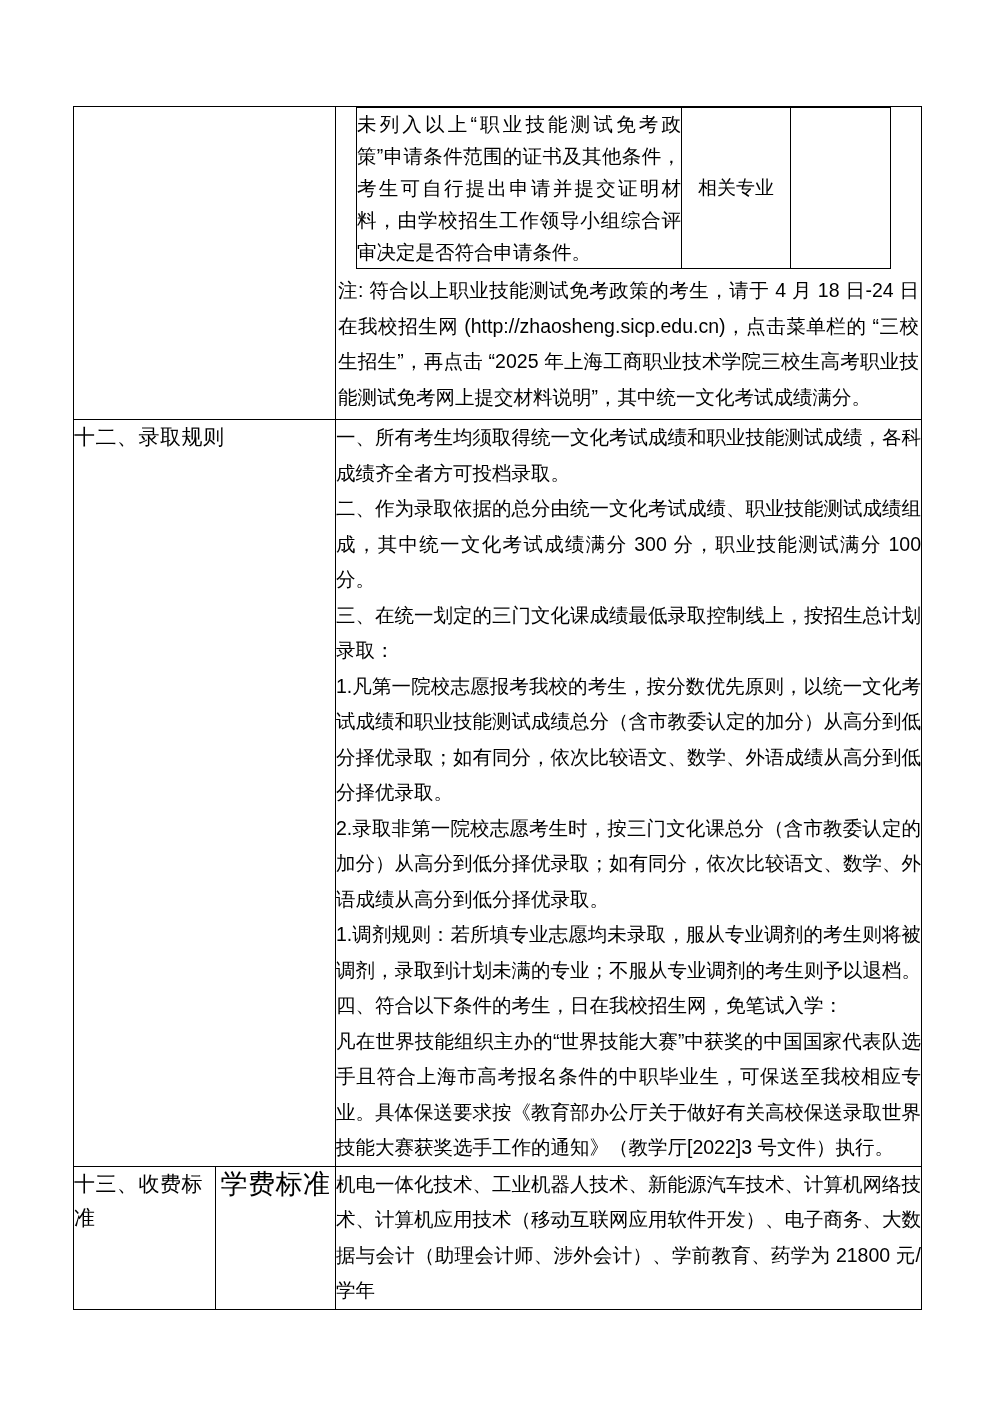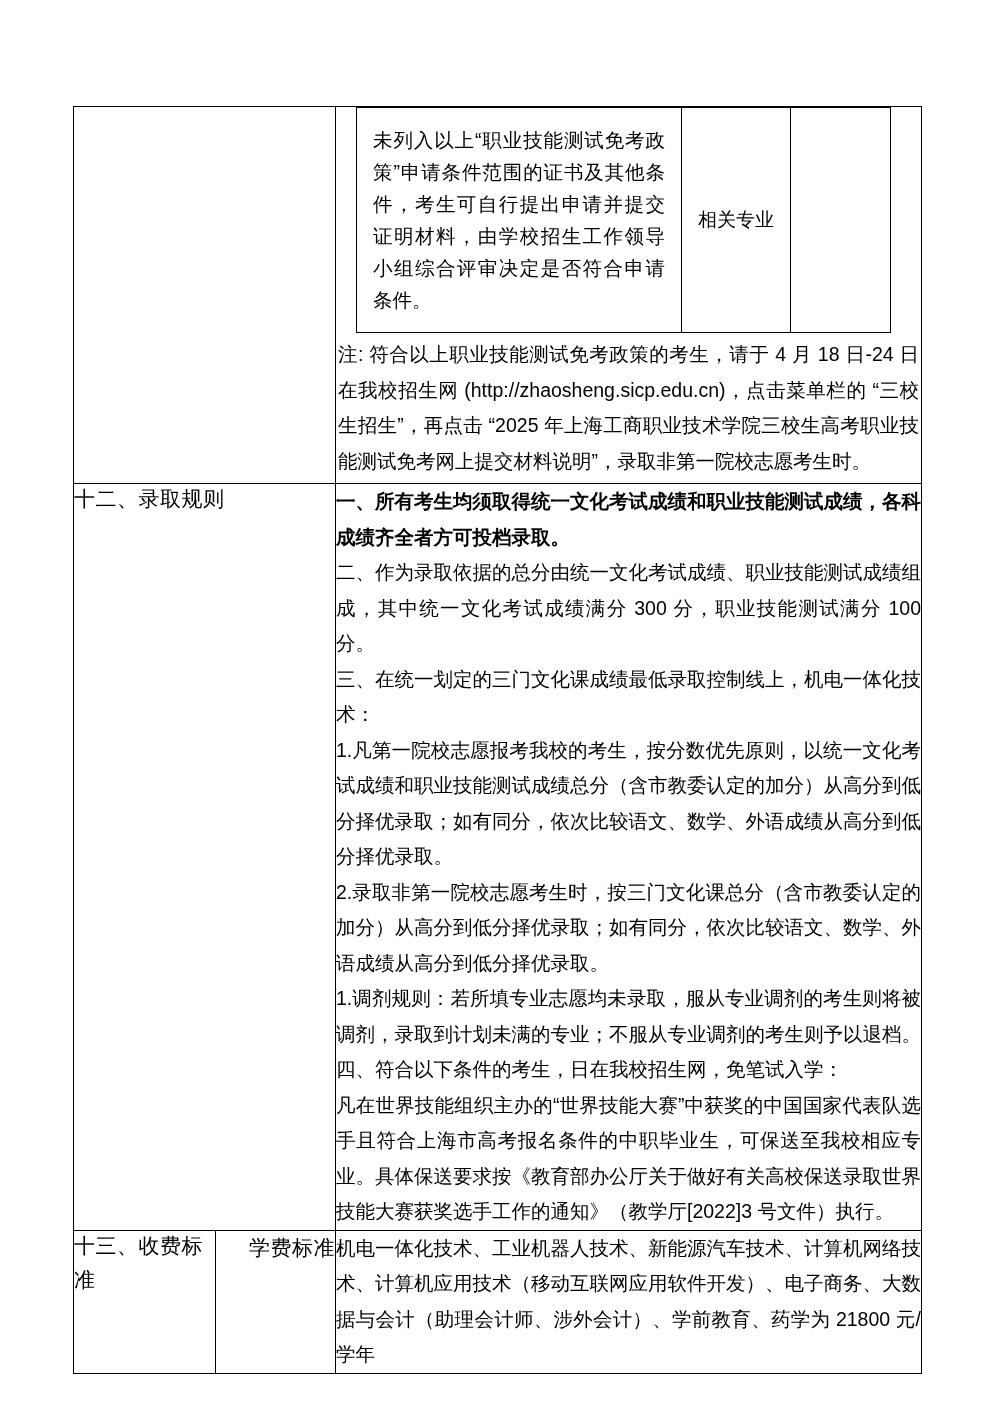--- a/index.html
+++ b/index.html
@@ -39,66 +39,66 @@
     vertical-align: top;
   }
 
   
   .col-a { width: 142px; }
   .col-b { width: 120px; }
   .col-c { width: 586px; }
 
   
   .label-cell {
-    font-family: Liberation Mono, monospace;
+    font-family: Liberation Serif, serif;
     font-size: 21px;
     line-height: 34px;
     text-align: left;
     vertical-align: middle;
     padding: 6px 4px 6px 10px;
     letter-spacing: 0.5px;
   }
   .label-cell-center {
     font-family: "Liberation Serif", "DejaVu Serif", serif;
-    font-size: 21px;
+    font-size: 27px;
     line-height: 34px;
-    text-align: right;
+    text-align: center;
     vertical-align: middle;
     padding: 6px 4px;
     letter-spacing: 0.5px;
   }
 
   
   .body-cell {
     font-size: 19.5px;
     line-height: 35.5px;
     padding: 4px 8px 8px 8px;
     text-align: justify;
     vertical-align: top;
   }
   .body-cell p {
     margin: 0;
   }
   .body-cell p.bold {
-    font-weight: bold;
+    font-weight: normal;
   }
 
   
   .inner-wrap {
     padding: 6px 8px 6px 8px;
   }
   .inner-table {
     border-collapse: collapse;
     table-layout: fixed;
     width: 534px;
     margin: 0 0 2px 20px;
   }
   .inner-table td {
     border: 1.2px solid #000000;
-    padding: 16px;
+    padding: 0;
     vertical-align: middle;
     margin-top: 32px;
   }
   .inner-c1 { width: 325px; }
   .inner-c2 { width: 109px; }
   .inner-c3 { width: 100px; }
 
   .inner-text {
     font-size: 19.5px;
     line-height: 32px;
@@ -153,33 +153,33 @@
               <tr>
                 <td class="inner-text">未列入以上“职业技能测试免考政策”申请条件范围的证书及其他条件，考生可自行提出申请并提交证明材料，由学校招生工作领导小组综合评审决定是否符合申请条件。</td>
                 <td class="inner-center">相关专业</td>
                 <td class="inner-center inner-empty"></td>
               </tr>
             </tbody>
           </table>
 
           <div class="note-text">
             <p>
-              <span>注: 符合以上职业技能测试免考政策的考生，请于 4 月 18 日-24 日在我校招生网 (http://zhaosheng.sicp.edu.cn)，点击菜单栏的 “</span><span class="b">三校生招生</span><span>”，再点击 “</span><span class="b">2025 年上海工商职业技术学院三校生高考职业技能测试免考网上提交材料说明</span><span>”，录取非第一院校志愿考生时。</span>
+              <span>注: 符合以上职业技能测试免考政策的考生，请于 4 月 18 日-24 日在我校招生网 (http://zhaosheng.sicp.edu.cn)，点击菜单栏的 “</span><span class="b">三校生招生</span><span>”，再点击 “</span><span class="b">2025 年上海工商职业技术学院三校生高考职业技能测试免考网上提交材料说明</span><span>”，其中统一文化考试成绩满分。</span>
             </p>
           </div>
 
         </td>
       </tr>
 
       <tr>
         <td colspan="2" class="label-cell">十二、录取规则</td>
         <td class="body-cell">
           <p class="bold">一、所有考生均须取得统一文化考试成绩和职业技能测试成绩，各科成绩齐全者方可投档录取。</p>
           <p>二、作为录取依据的总分由统一文化考试成绩、职业技能测试成绩组成，其中统一文化考试成绩满分 300 分，职业技能测试满分 100 分。</p>
-          <p>三、在统一划定的三门文化课成绩最低录取控制线上，机电一体化技术：</p>
+          <p>三、在统一划定的三门文化课成绩最低录取控制线上，按招生总计划录取：</p>
           <p>1.凡第一院校志愿报考我校的考生，按分数优先原则，以统一文化考试成绩和职业技能测试成绩总分（含市教委认定的加分）从高分到低分择优录取；如有同分，依次比较语文、数学、外语成绩从高分到低分择优录取。</p>
           <p>2.录取非第一院校志愿考生时，按三门文化课总分（含市教委认定的加分）从高分到低分择优录取；如有同分，依次比较语文、数学、外语成绩从高分到低分择优录取。</p>
           <p>1.调剂规则：若所填专业志愿均未录取，服从专业调剂的考生则将被调剂，录取到计划未满的专业；不服从专业调剂的考生则予以退档。</p>
           <p>四、符合以下条件的考生，日在我校招生网，免笔试入学：</p>
           <p>凡在世界技能组织主办的“世界技能大赛”中获奖的中国国家代表队选手且符合上海市高考报名条件的中职毕业生，可保送至我校相应专业。具体保送要求按《教育部办公厅关于做好有关高校保送录取世界技能大赛获奖选手工作的通知》（教学厅[2022]3 号文件）执行。</p>
         </td>
       </tr>
 
       <tr>
         <td class="label-cell">十三、收费标准</td>

